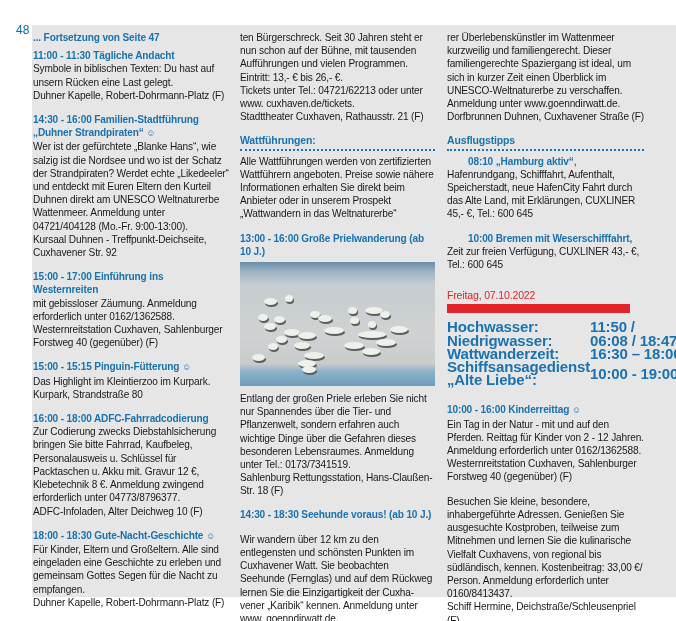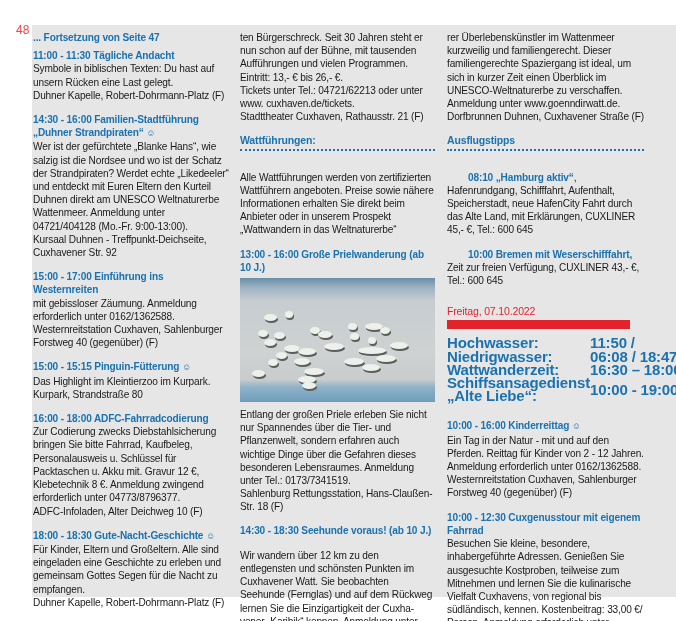--- a/index.html
+++ b/index.html
@@ -1,28 +1,28 @@
 <!DOCTYPE html>
 <html><head>
 <meta charset="utf-8">
 <style>
   html, body { margin:0; padding:0; }
   body { width:676px; height:621px; background:#ffffff; position:relative; overflow:hidden;
          font-family:"Liberation Sans", sans-serif; color:#1a1a1a; }
-  .page-num { position:absolute; left:16px; top:23px; font-size:12px; color:#ef4444; }
+  .page-num { position:absolute; left:16px; top:23px; font-size:12px; color:#0369a1; }
   .panel { position:absolute; left:32px; top:25px; width:644px; height:572px; background:#e6e6e7; }
   .col { position:absolute; top:31px; font-size:10.1px; line-height:13.2px; letter-spacing:-0.15px; }
   .col1 { left:33px; width:196px; }
   .col2 { left:240px; width:195px; }
   .col3 { left:447px; width:197px; }
   .h { color:#1a72b0; font-weight:bold;margin-left:21px; }
   .entry { margin-bottom:11px; }
   .entry p { margin:0; }
   .section-title { color:#1a72b0; font-weight:bold; font-size:10.5px; padding-bottom:1px;
-                   border-bottom:2.5px dotted #1a72b0; margin-bottom:20px; }
+                   border-bottom:2.5px dotted #1a72b0; margin-bottom:4px; }
   .italic { }
   .photo { width:195px; height:124px; margin:4px 0 6px 0; position:relative; overflow:hidden;
            background:linear-gradient(#6a8ea8 0%, #9eb4c4 8%, #c6ccd0 18%, #cfd2d2 60%, #c9cccc 82%, #8fb2c8 88%, #6f9cbc 100%); }
   .seal { position:absolute; height:7px; border-radius:50%; background:#eef0ec; box-shadow:1px 2px 0 #5a5e5c; }
   .date-head { color:#e3232b; font-weight:normal; font-size:10.5px; margin-top:18px; }
   .red-bar { height:9px; background:#e3232b; width:183px; margin:2px 0 7px 0; }
   .tide { width:190px; color:#1a72b0; font-weight:bold; border-collapse:collapse; font-size:15px; }
   .tide td { padding:0; line-height:13.2px; }
   .tide td.v { white-space:nowrap; }
   .smiley { font-weight:normal; font-size:9px; }
@@ -161,18 +161,17 @@
         </tr>
   </tbody>
     </table>
   <div style="height:6px"></div>
   <div class="entry">
     <p class="h"><span>10:00 - 16:00 Kinderreittag</span> <span class="smiley">☺</span></p>
     <p>Ein Tag in der Natur - mit und auf den Pferden. Reittag für Kinder von 2 - 12 Jahren. Anmeldung erforderlich unter 0162/1362588.</p>
     <p>Westernreitstation Cuxhaven, Sahlenburger Forst­weg 40 (gegenüber) (F)</p>
   </div>
   <div class="entry">
-    <p class="h">10:00 - 12:30 Cuxgenusstour mit eigenem Fahrrad</p>
     <p>Besuchen Sie kleine, besondere, inhabergeführte Adressen. Genießen Sie ausgesuchte Kostpro­ben, teilweise zum Mitnehmen und lernen Sie die kulinarische Vielfalt Cuxhavens, von regi­onal bis südländisch, kennen. Kostenbeitrag: 33,00 €/ Person. Anmeldung erforderlich unter 0160/8413437.</p>
     <p>Schiff Hermine, Deichstraße/Schleusenpriel (F)</p>
   </div>
 
 </div>
 
 </body></html>

